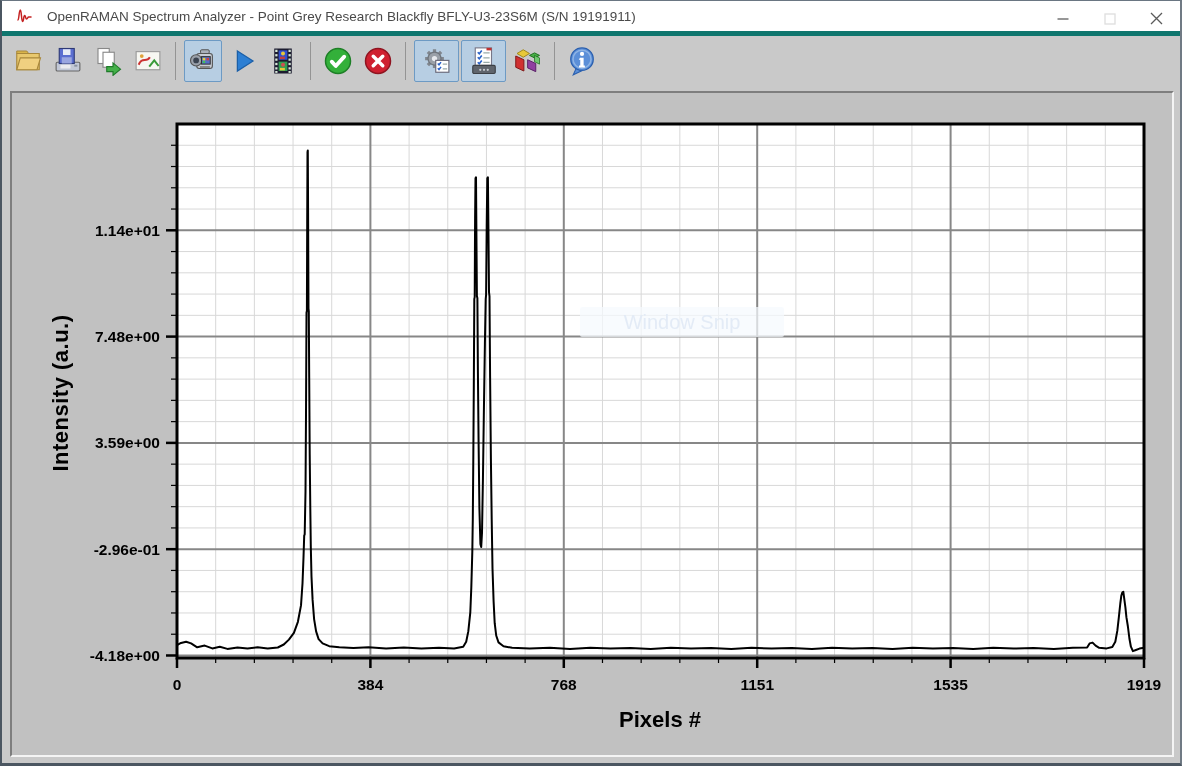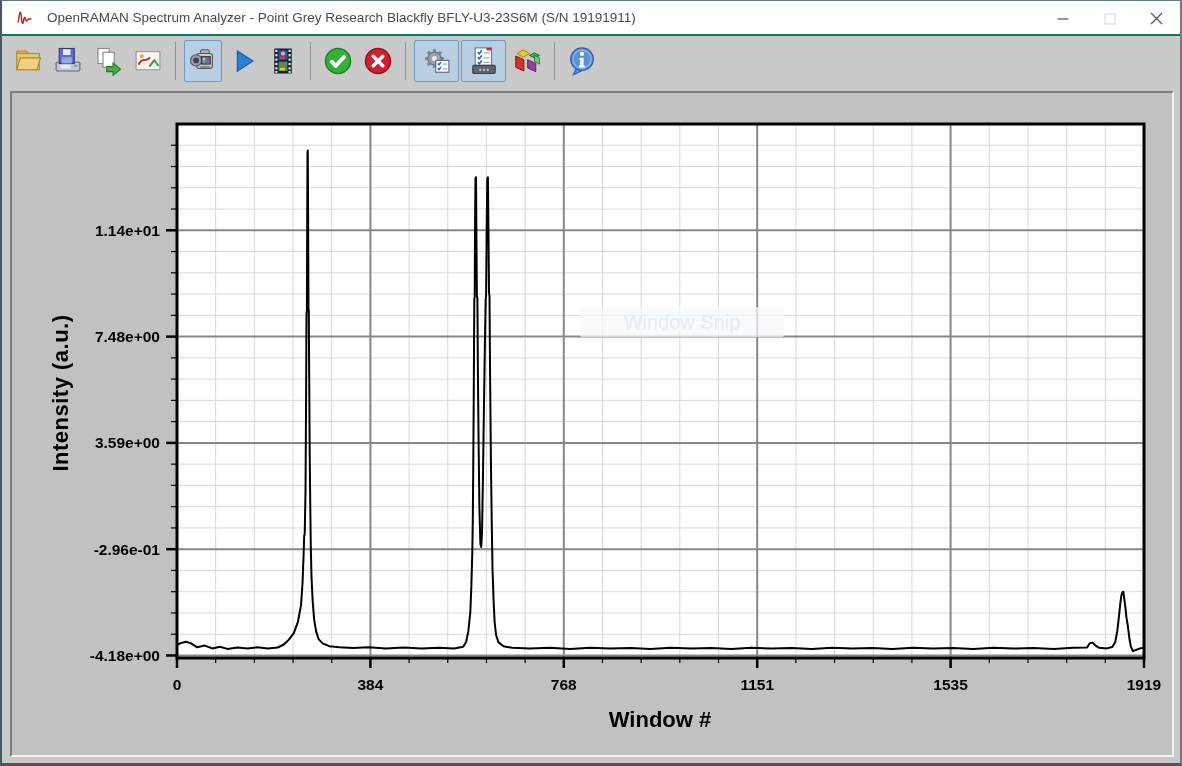--- a/index.html
+++ b/index.html
@@ -4,21 +4,21 @@
 <style>
   * { margin:0; padding:0; box-sizing:border-box; }
   html,body { width:1182px; height:766px; overflow:hidden; background:#c9c9c9;
               font-family:"Liberation Sans", sans-serif; }
   .window { width:1182px; height:766px; position:relative; background:#c9c9c9;
             border:1px solid #6a7682; border-left:2px solid #4b5661;
             border-right:2px solid #707a84; border-bottom:3px solid #4b5661; }
 
   
   .titlebar { height:35px; background:#ffffff; display:flex; align-items:center;
-              border-bottom:2px solid #0f766e; position:relative; }
+              border-bottom:5px solid #0f766e; position:relative; }
   .app-icon { width:22px; height:18px; margin-left:14px; flex:0 0 auto; }
   .title-text { margin-left:9px; font-size:13.5px; color:#4a4a4a; white-space:nowrap;
                 overflow:hidden; }
   .win-controls { position:absolute; right:0; top:0; height:35px; display:flex; }
   .win-btn { width:47px; height:35px; display:flex; align-items:center; justify-content:center;
              cursor:default; }
   .win-btn svg { display:block; }
 
   
   .toolbar { height:50px; background:#c9c9c9; display:flex; align-items:center;
@@ -360,18 +360,18 @@
             <text x="148" y="249.09320132182285" text-anchor="end" class="ticklabel">7.48e+00</text>
             <text x="148" y="355.3898019827343" text-anchor="end" class="ticklabel">3.59e+00</text>
             <text x="148" y="461.68640264364575" text-anchor="end" class="ticklabel">-2.96e-01</text>
             <text x="148" y="567.9830033045572" text-anchor="end" class="ticklabel">-4.18e+00</text>
           </g>
         <g>
             <polyline points="165.0,552.1 169.0,549.9 174.1,548.8 179.1,550.4 185.2,554.3 192.7,552.6 200.3,555.4 207.8,553.7 215.4,555.9 225.5,554.5 235.5,555.6 245.6,554.3 255.7,555.6 265.8,554.5 271.8,551.5 276.9,546.6 281.9,539.8 285.9,528.8 289.0,512.4 290.5,490.5 291.5,464.5 292.2,442.7 292.7,441.3 293.5,398.9 294.0,322.3 294.5,219.7 294.9,217.8 295.2,130.8 295.5,59.1 295.8,57.4 296.1,119.8 296.5,215.6 296.8,218.3 297.2,284.0 297.7,360.6 298.3,415.3 298.8,453.6 299.5,483.7 300.6,506.9 302.1,526.1 304.1,538.4 306.6,546.1 310.6,550.4 317.2,553.2 327.3,554.3 341.4,555.1 356.5,554.3 374.1,555.4 391.8,554.5 409.4,555.6 427.0,554.8 442.1,555.4 451.2,553.7 454.2,548.8 456.3,538.4 458.3,519.3 459.3,494.6 460.3,459.1 460.8,426.2 461.3,366.0 461.8,294.9 462.3,206.0 462.7,204.1 463.1,125.3 463.5,85.3 464.0,84.3 464.5,152.7 464.9,203.0 465.4,205.2 465.9,278.5 466.6,349.6 467.4,415.3 468.4,450.9 469.2,454.1 470.0,439.9 470.9,387.9 471.9,316.8 472.9,251.1 473.7,206.0 474.1,201.9 474.7,133.5 475.3,85.3 475.9,84.3 476.5,141.7 477.0,199.2 477.5,203.3 478.1,284.0 478.9,366.0 479.7,426.2 480.5,475.5 481.6,508.3 482.7,530.2 484.2,542.5 486.5,549.4 491.5,553.2 500.1,554.8 517.7,555.6 537.9,554.8 558.0,555.9 578.2,554.8 598.4,555.6 618.5,555.1 638.7,555.9 658.8,554.8 679.0,555.6 699.1,555.1 719.3,555.9 739.5,554.8 759.6,555.6 779.8,555.1 799.9,555.9 820.1,554.8 840.2,555.6 860.4,555.1 880.5,555.9 900.7,554.8 920.9,555.6 941.0,555.1 961.2,555.9 981.3,554.8 1001.5,555.6 1021.6,555.1 1041.8,555.9 1060.9,554.8 1075.1,554.5 1077.6,550.4 1080.6,549.6 1083.6,552.6 1087.2,554.8 1094.7,555.4 1100.3,554.0 1103.3,548.8 1105.3,537.9 1106.8,524.7 1108.3,510.5 1109.3,502.8 1110.3,499.6 1111.3,498.7 1112.3,506.1 1113.4,514.3 1114.4,524.2 1115.9,533.5 1117.4,545.5 1118.9,553.7 1120.9,558.1 1123.9,557.0 1127.5,555.6 1132.0,554.8" fill="none" stroke="#000000" stroke-width="2" stroke-linejoin="round"></polyline>
           </g>
       </svg>
       <div class="axis-title-y">Intensity (a.u.)</div>
-      <div class="axis-title-x">Window #</div>
+      <div class="axis-title-x">Pixels #</div>
       <div class="watermark">Window Snip</div>
     </div>
   </div>
 
 </div>
 
 </body></html>

